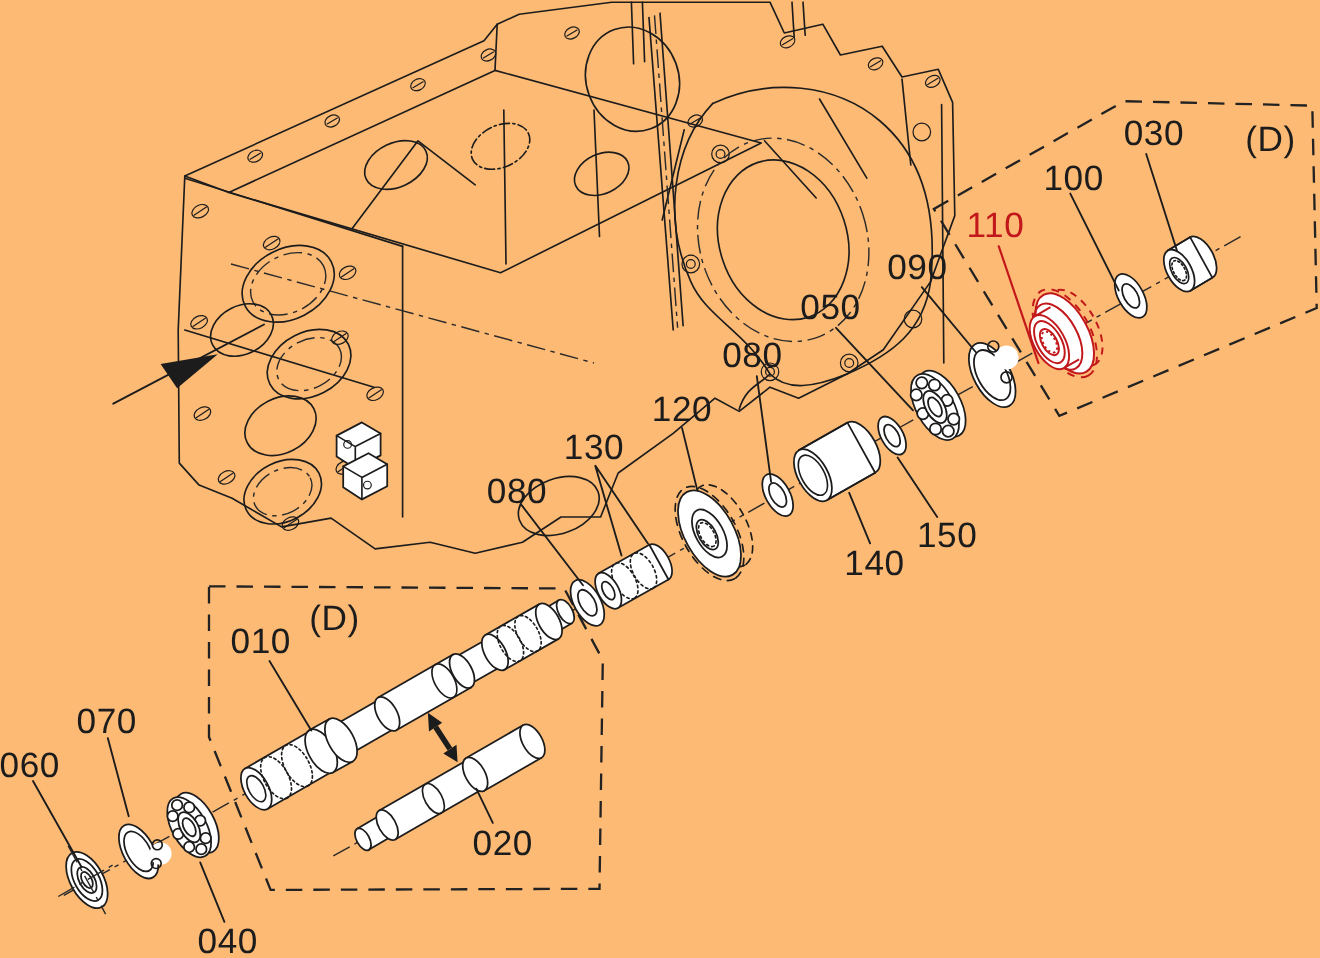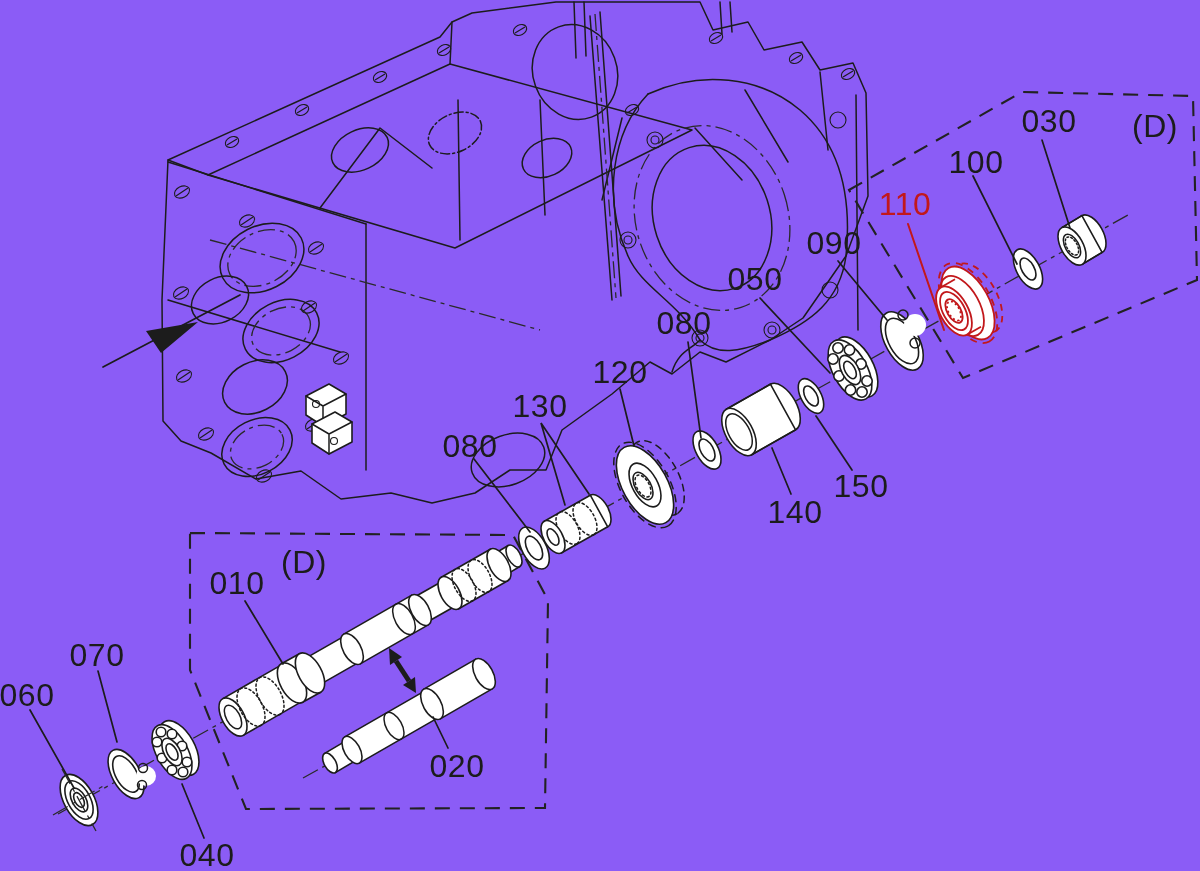--- a/index.html
+++ b/index.html
@@ -1,16 +1,16 @@
 <!DOCTYPE html>
 <html><head>
 <meta charset="utf-8">
 <style>
   html,body{margin:0;padding:0;background:#fff;}
-  #stage{position:relative;width:1200px;height:871px;background:#8b5cf6;overflow:hidden;}
+  #stage{position:relative;width:1200px;height:871px;background:#fdba74;overflow:hidden;}
   svg{display:block;}
   .ink{stroke:#1c1c1c;fill:none;stroke-width:1.5;stroke-linecap:round;stroke-linejoin:round;}
   .inkw{stroke:#1c1c1c;fill:#fff;stroke-width:1.6;stroke-linejoin:round;}
   .thin{stroke:#1c1c1c;fill:none;stroke-width:1.1;}
   .dashdot{stroke:#2a2a2a;fill:none;stroke-width:1.3;stroke-dasharray:17 5 4 5;}
   .dbox{stroke:#222;fill:none;stroke-width:2.1;stroke-dasharray:15 10;}
   .leader{stroke:#1c1c1c;fill:none;stroke-width:1.7;stroke-linecap:round;}
   .leader.red{stroke:#c2181b;stroke-width:2;}
   .redw{stroke:#c2181b;fill:#fff;stroke-width:1.8;stroke-linejoin:round;}
   .redn{stroke:#c2181b;fill:none;stroke-width:1.8;}

